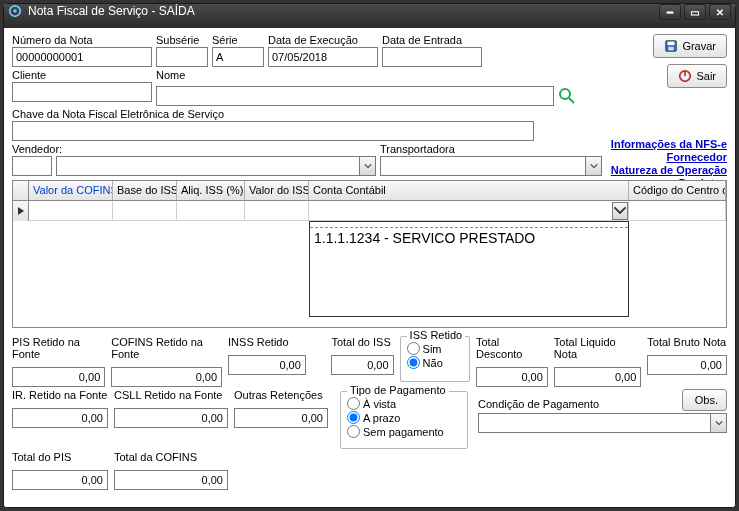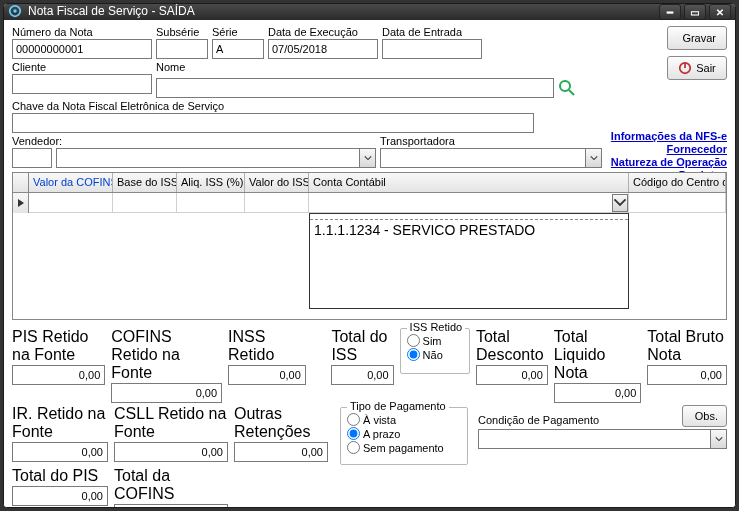--- a/index.html
+++ b/index.html
@@ -13,42 +13,42 @@
 .row { display: flex; gap: 4px; margin-bottom: 2px; }
 .field { display: flex; flex-direction: column; }
 .field label { color: #000; margin-bottom: 1px; font-size: 11px; }
 .tbox { height: 20px; border: 1px solid #7a7a7a; background: #fff; padding: 2px 3px; font-size: 11px; }
 .dbox { height: 20px; border: 1px solid #7a7a7a; background: #fff; display: flex; align-items: center; }
 .dbox input { flex: 1; border: none; outline: none; padding: 2px 3px; font-size: 11px; }
 .dbox .arrow { width: 16px; height: 18px; background: linear-gradient(#f8f8f8,#d8d8d8); border-left: 1px solid #7a7a7a; display: flex; align-items: center; justify-content: center; cursor: pointer; }
 .dbox .arrow svg { width: 8px; height: 6px; }
 .btn { height: 24px; padding: 0 10px; background: linear-gradient(#fdfdfd,#e3e3e3); border: 1px solid #8a8a8a; border-radius: 3px; display: inline-flex; align-items: center; gap: 4px; cursor: pointer; font-size: 11px; }
 .btn svg { width: 14px; height: 14px; }
-.rightbtns { position: absolute; right: 8px; top: 6px; display: flex; flex-direction: column; gap: 6px; width: 60px; }
+.rightbtns { position: absolute; right: 8px; top: 6px; display: flex; flex-direction: column; gap: 6px; width: 60px; align-items: flex-end; }
 .rightbtns .btn { justify-content: center; }
 .links { position: absolute; right: 8px; top: 110px; text-align: right; }
 .links div { color: #0000cc; text-decoration: underline; font-weight: bold; cursor: pointer; margin-bottom: 1px; font-size: 11px; }
 .maggrp { display: flex; align-items: flex-end; gap: 4px; }
 .mag { width: 18px; height: 18px; display: flex; align-items: center; justify-content: center; cursor: pointer; }
 .grid { border: 1px solid #888; margin-top: 4px; height: 148px; background: #fff; position: relative; overflow: hidden; }
 .ghead { display: flex; background: linear-gradient(#f8f8f8,#e4e4e4); border-bottom: 1px solid #888; height: 20px; }
 .ghead .gh { border-right: 1px solid #b0b0b0; padding: 3px 4px; white-space: nowrap; overflow: hidden; font-size: 11px; }
 .ghead .gh.active { color: #0040d0; }
 .grow { display: flex; height: 20px; }
 .grow .gc { border-right: 1px solid #d0d0d0; border-bottom: 1px solid #d0d0d0; padding: 2px 3px; overflow: hidden; }
 .rowind { width: 16px; background: linear-gradient(#f8f8f8,#e4e4e4); border-right: 1px solid #888; display: flex; align-items: center; justify-content: center; }
 .cellcombo { display: flex; align-items: center; height: 100%; }
 .cellcombo input { flex: 1; border: none; outline: none; font-size: 11px; }
 .cellcombo .arrow { width: 16px; height: 18px; background: linear-gradient(#f8f8f8,#d8d8d8); border: 1px solid #7a7a7a; display: flex; align-items: center; justify-content: center; cursor: pointer; }
 .droplist { position: absolute; border: 1px solid #333; background: #fff; z-index: 10; }
 .droplist .dhdr { height: 6px; border-bottom: 1px dashed #888; }
 .droplist .ditem { padding: 2px 4px; cursor: pointer; font-size: 14px; }
 .bottom { margin-top: 8px; }
 .numfield { display: flex; flex-direction: column; }
-.numfield label { margin-bottom: 1px; font-size: 16px; }
+.numfield label { margin-bottom: 7px; font-size: 11px; }
 .numfield input { width: 100%; height: 20px; border: 1px solid #7a7a7a; text-align: right; padding: 2px 4px; font-size: 11px; }
 .groupbox { border: 1px solid #b8b8b8; border-radius: 2px; padding: 4px 6px 4px 6px; position: relative; margin-top: 0px; }
 .groupbox .gtitle { position: absolute; top: -8px; left: 6px; background: #fff; padding: 0 3px; font-size: 11px; }
 .radio-row { display: flex; align-items: center; gap: 3px; font-size: 11px; margin: 1px 0; }
 .radio-row input { margin: 0; }
 .obsbtn { height: 22px; padding: 0 8px; background: linear-gradient(#fdfdfd,#e3e3e3); border: 1px solid #8a8a8a; border-radius: 3px; display: inline-flex; align-items: center; gap: 4px; cursor: pointer; font-size: 11px; }
 </style>
 </head>
 <body>
 

